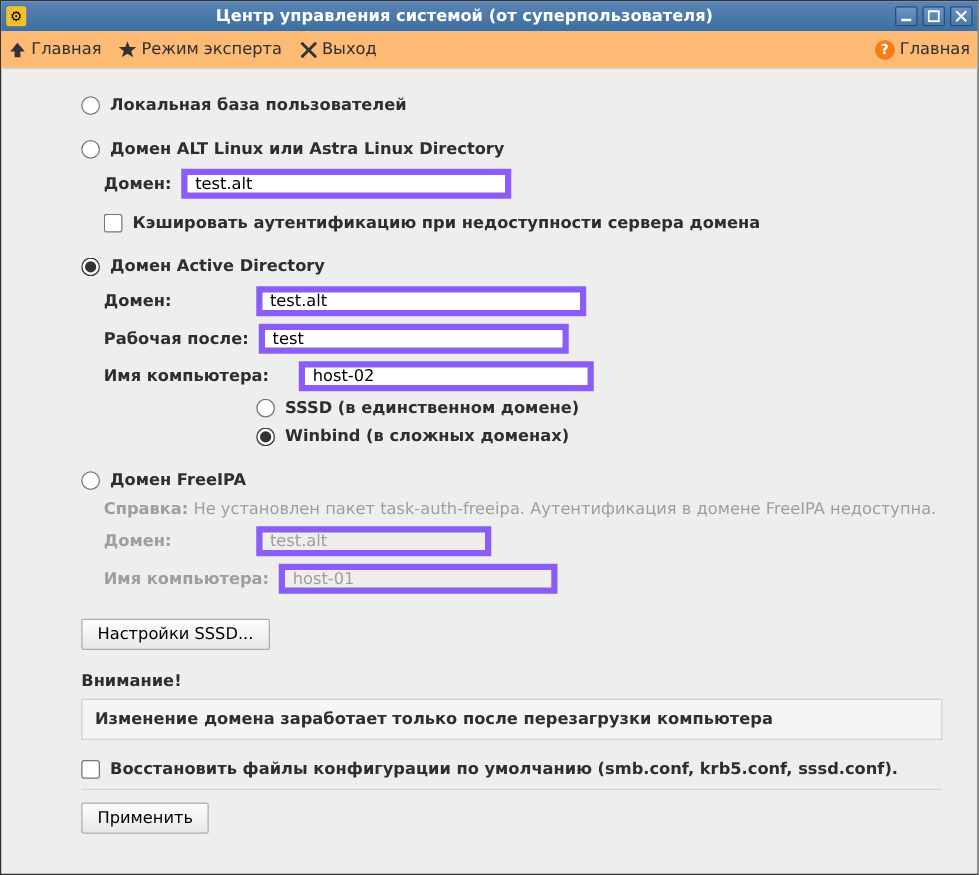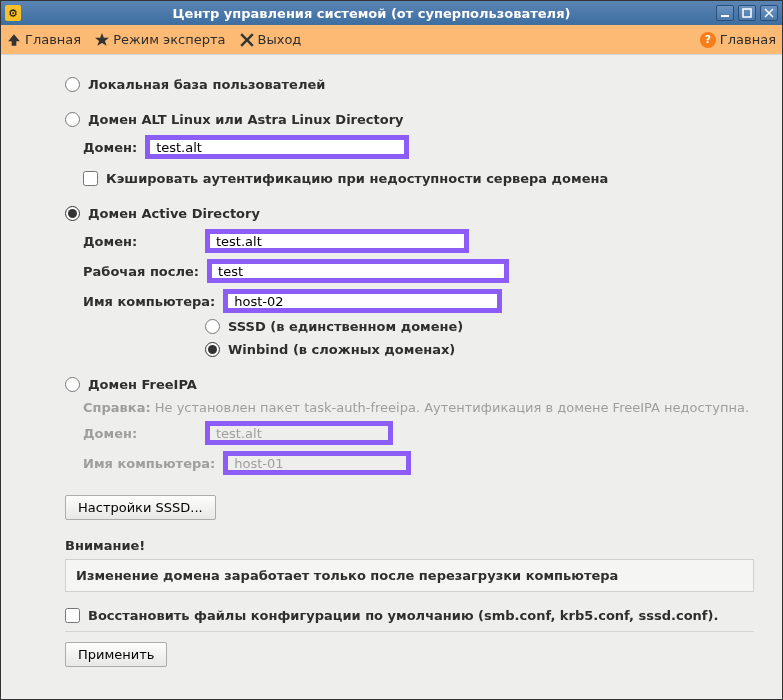--- a/index.html
+++ b/index.html
@@ -182,25 +182,25 @@
         <input type="radio" name="authmode" checked="" style="">
         <span class="label-text">Домен Active Directory</span>
       </label>
       <div class="sub">
         <div class="field-row">
           <span class="ad-label label-text">Домен:</span>
           <input class="text-input" style="width: 264px;" value="test.alt">
         </div>
         <div class="field-row">
           <span class="ad-label label-text">Рабочая после:</span>
-          <input class="text-input" style="width: 302px;" value="test">
+          <input class="text-input" style="width: 248px;" value="test">
         </div>
         <div class="field-row">
           <span class="ad-label label-text">Имя компьютера:</span>
-          <input class="text-input" style="width: 279px;" value="host-02">
+          <input class="text-input" style="width: 236px; margin-left: 16px;" value="host-02">
         </div>
         <div style="margin-left:122px;margin-top:6px">
           <label class="radio-row">
             <input type="radio" name="admethod" style="">
             <span class="label-text">SSSD (в единственном домене)</span>
           </label>
           <label class="radio-row">
             <input type="radio" name="admethod" checked="" style="">
             <span class="label-text">Winbind (в сложных доменах)</span>
           </label>
@@ -217,21 +217,21 @@
         <div style="margin-top:4px">
           <b>Справка:</b>
           <span>Не установлен пакет task-auth-freeipa. Аутентификация в домене FreeIPA недоступна.</span>
         </div>
         <div class="field-row">
           <span class="ad-label label-text">Домен:</span>
           <input class="text-input disabled" disabled="" style="width: 188px;" value="test.alt">
         </div>
         <div class="field-row">
           <span class="ad-label label-text">Имя компьютера:</span>
-          <input class="text-input disabled" disabled="" style="width: 188px;" value="host-01">
+          <input class="text-input disabled" disabled="" style="width: 223px;" value="host-01">
         </div>
       </div>
     </div>
 
     <div style="margin-top:8px;margin-bottom:8px">
       <button class="button">Настройки SSSD...</button>
     </div>
 
     <div class="warn-label label-text">Внимание!</div>
     <div class="warn-box">Изменение домена заработает только после перезагрузки компьютера</div>

